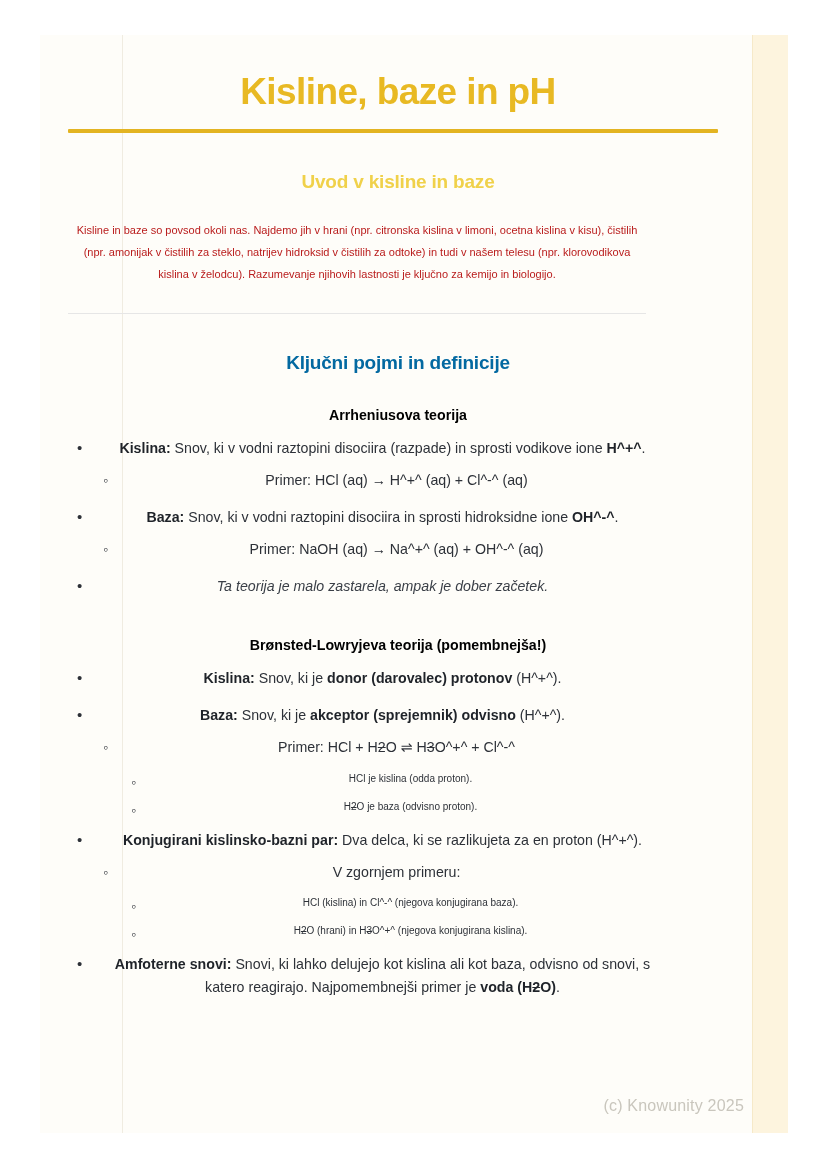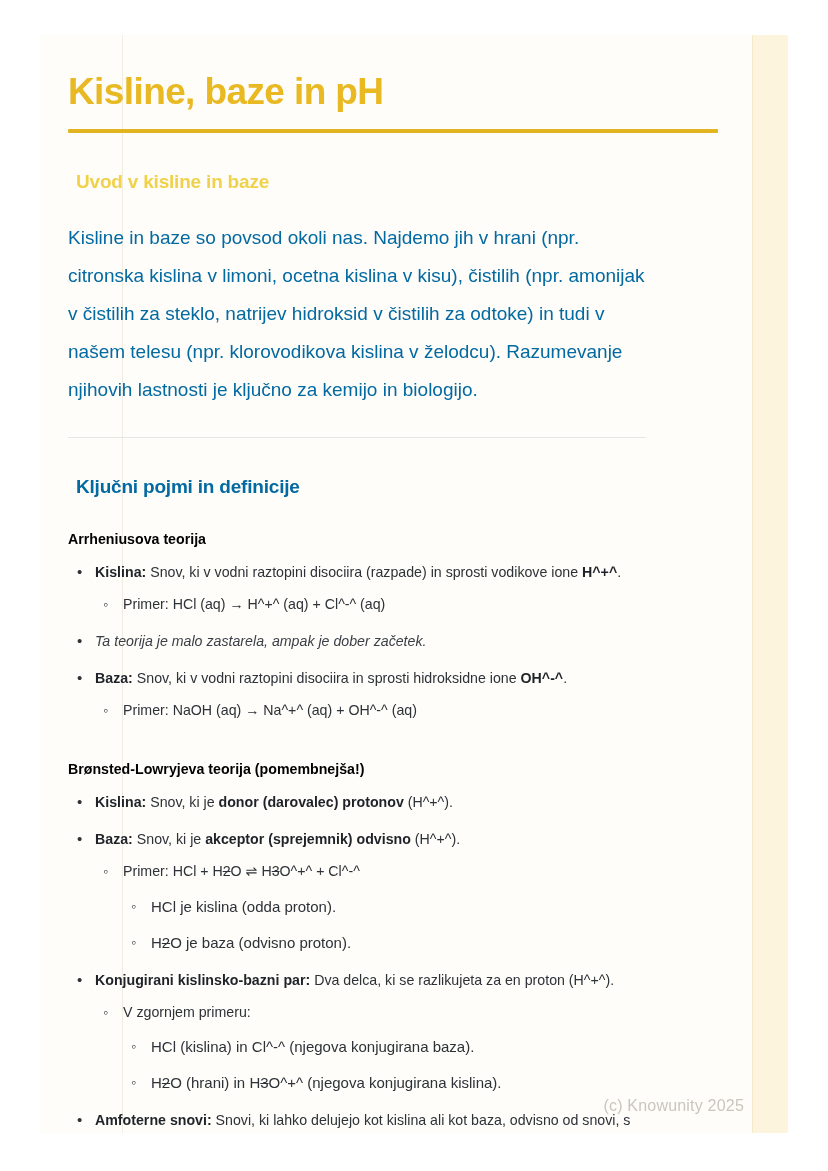--- a/index.html
+++ b/index.html
@@ -16,20 +16,21 @@
 
   
   .page-wrap {
     position: absolute;
     left: 40px;
     top: 35px;
     width: 748px;
     height: 1098px;
     background: #fefdf9;
     overflow: hidden;
+    text-align: center;
   }
   
   .rule-vertical {
     position: absolute;
     top: 0;
     bottom: 0;
     left: 82px;
     width: 1px;
     background: #f0ece1;
   }
@@ -88,23 +89,23 @@
     color: #f0d14a;
   }
   .section-heading.gold-strong {
     color: #0369a1;
   }
 
   
   .para {
     margin: 0;
     padding-top: 18px;
-    font-size: 19px;
+    font-size: 11px;
     line-height: 2.0;
-    color: #0369a1;
+    color: #b91c1c;
     max-width: 578px;
   }
 
   
   .divider {
     margin-top: 28px;
     height: 1px;
     background: #e6e6e6;
     width: 578px;
   }
@@ -164,21 +165,21 @@
   }
   ul.lvl3 {
     margin: 2px 0 0 0;
     padding: 0;
     list-style: none;
   }
   ul.lvl3 > li.item {
     position: relative;
     padding-left: 28px;
     margin-top: 12px;
-    font-size: 15px;
+    font-size: 10px;
     line-height: 1.6;
     color: #2d3138;
   }
   ul.lvl3 > li.item::before {
     content: "\25E6";
     position: absolute;
     left: 8px;
     top: 0;
     font-size: 14px;
     color: #2d3138;
@@ -235,28 +236,28 @@
     <ul class="lvl1">
 
       <li class="item">
         <strong>Kislina:</strong><span> Snov, ki v vodni raztopini disociira (razpade) in sprosti vodikove ione </span><strong>H^+^</strong><span>.</span>
         <ul class="lvl2 nest">
           <li class="item">Primer: HCl (aq) → H^+^ (aq) + Cl^-^ (aq)</li>
         </ul>
       </li>
 
       <li class="item">
-        <em>Ta teorija je malo zastarela, ampak je dober začetek.</em>
-      </li>
-
-      <li class="item">
         <strong>Baza:</strong><span> Snov, ki v vodni raztopini disociira in sprosti hidroksidne ione </span><strong>OH^-^</strong><span>.</span>
         <ul class="lvl2 nest">
           <li class="item">Primer: NaOH (aq) → Na^+^ (aq) + OH^-^ (aq)</li>
         </ul>
+      </li>
+
+      <li class="item">
+        <em>Ta teorija je malo zastarela, ampak je dober začetek.</em>
       </li>
 
     </ul>
 
     <h3 class="sub-heading">Brønsted-Lowryjeva teorija (pomembnejša!)</h3>
 
     <ul class="lvl1">
 
       <li class="item">
         <strong>Kislina:</strong><span> Snov, ki je </span><strong>donor (darovalec) protonov</strong><span> (H^+^).</span>

